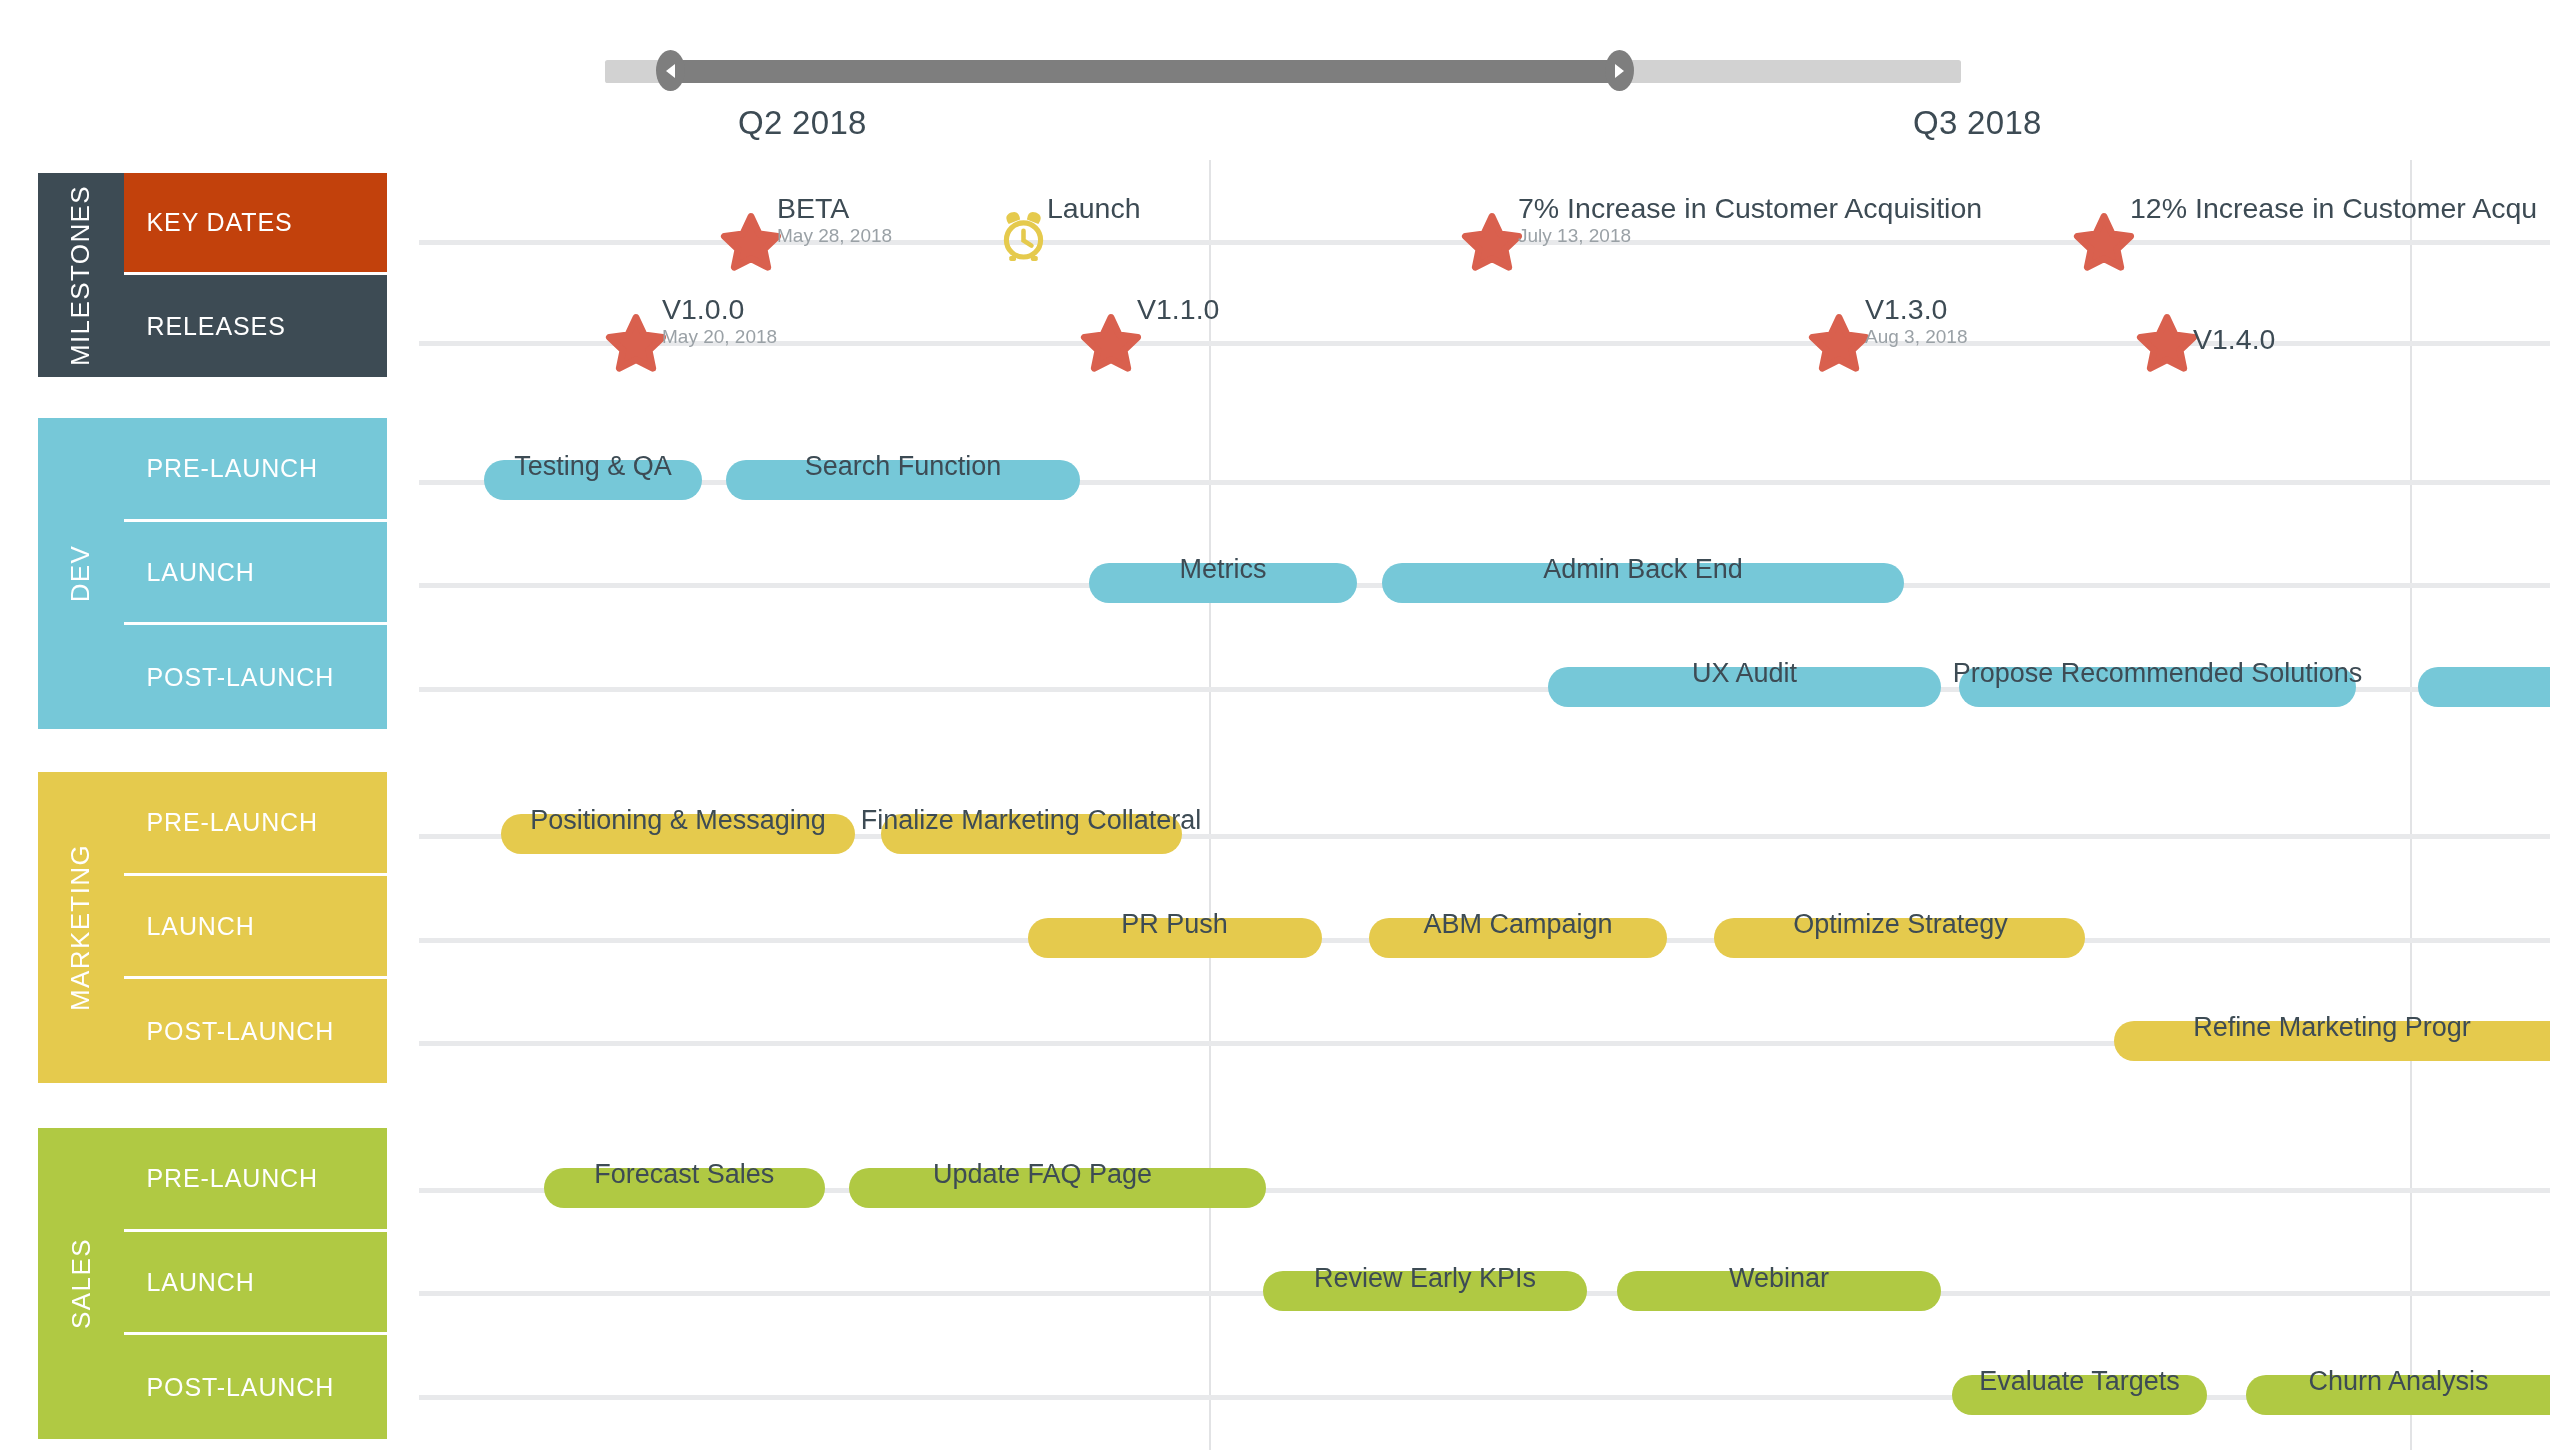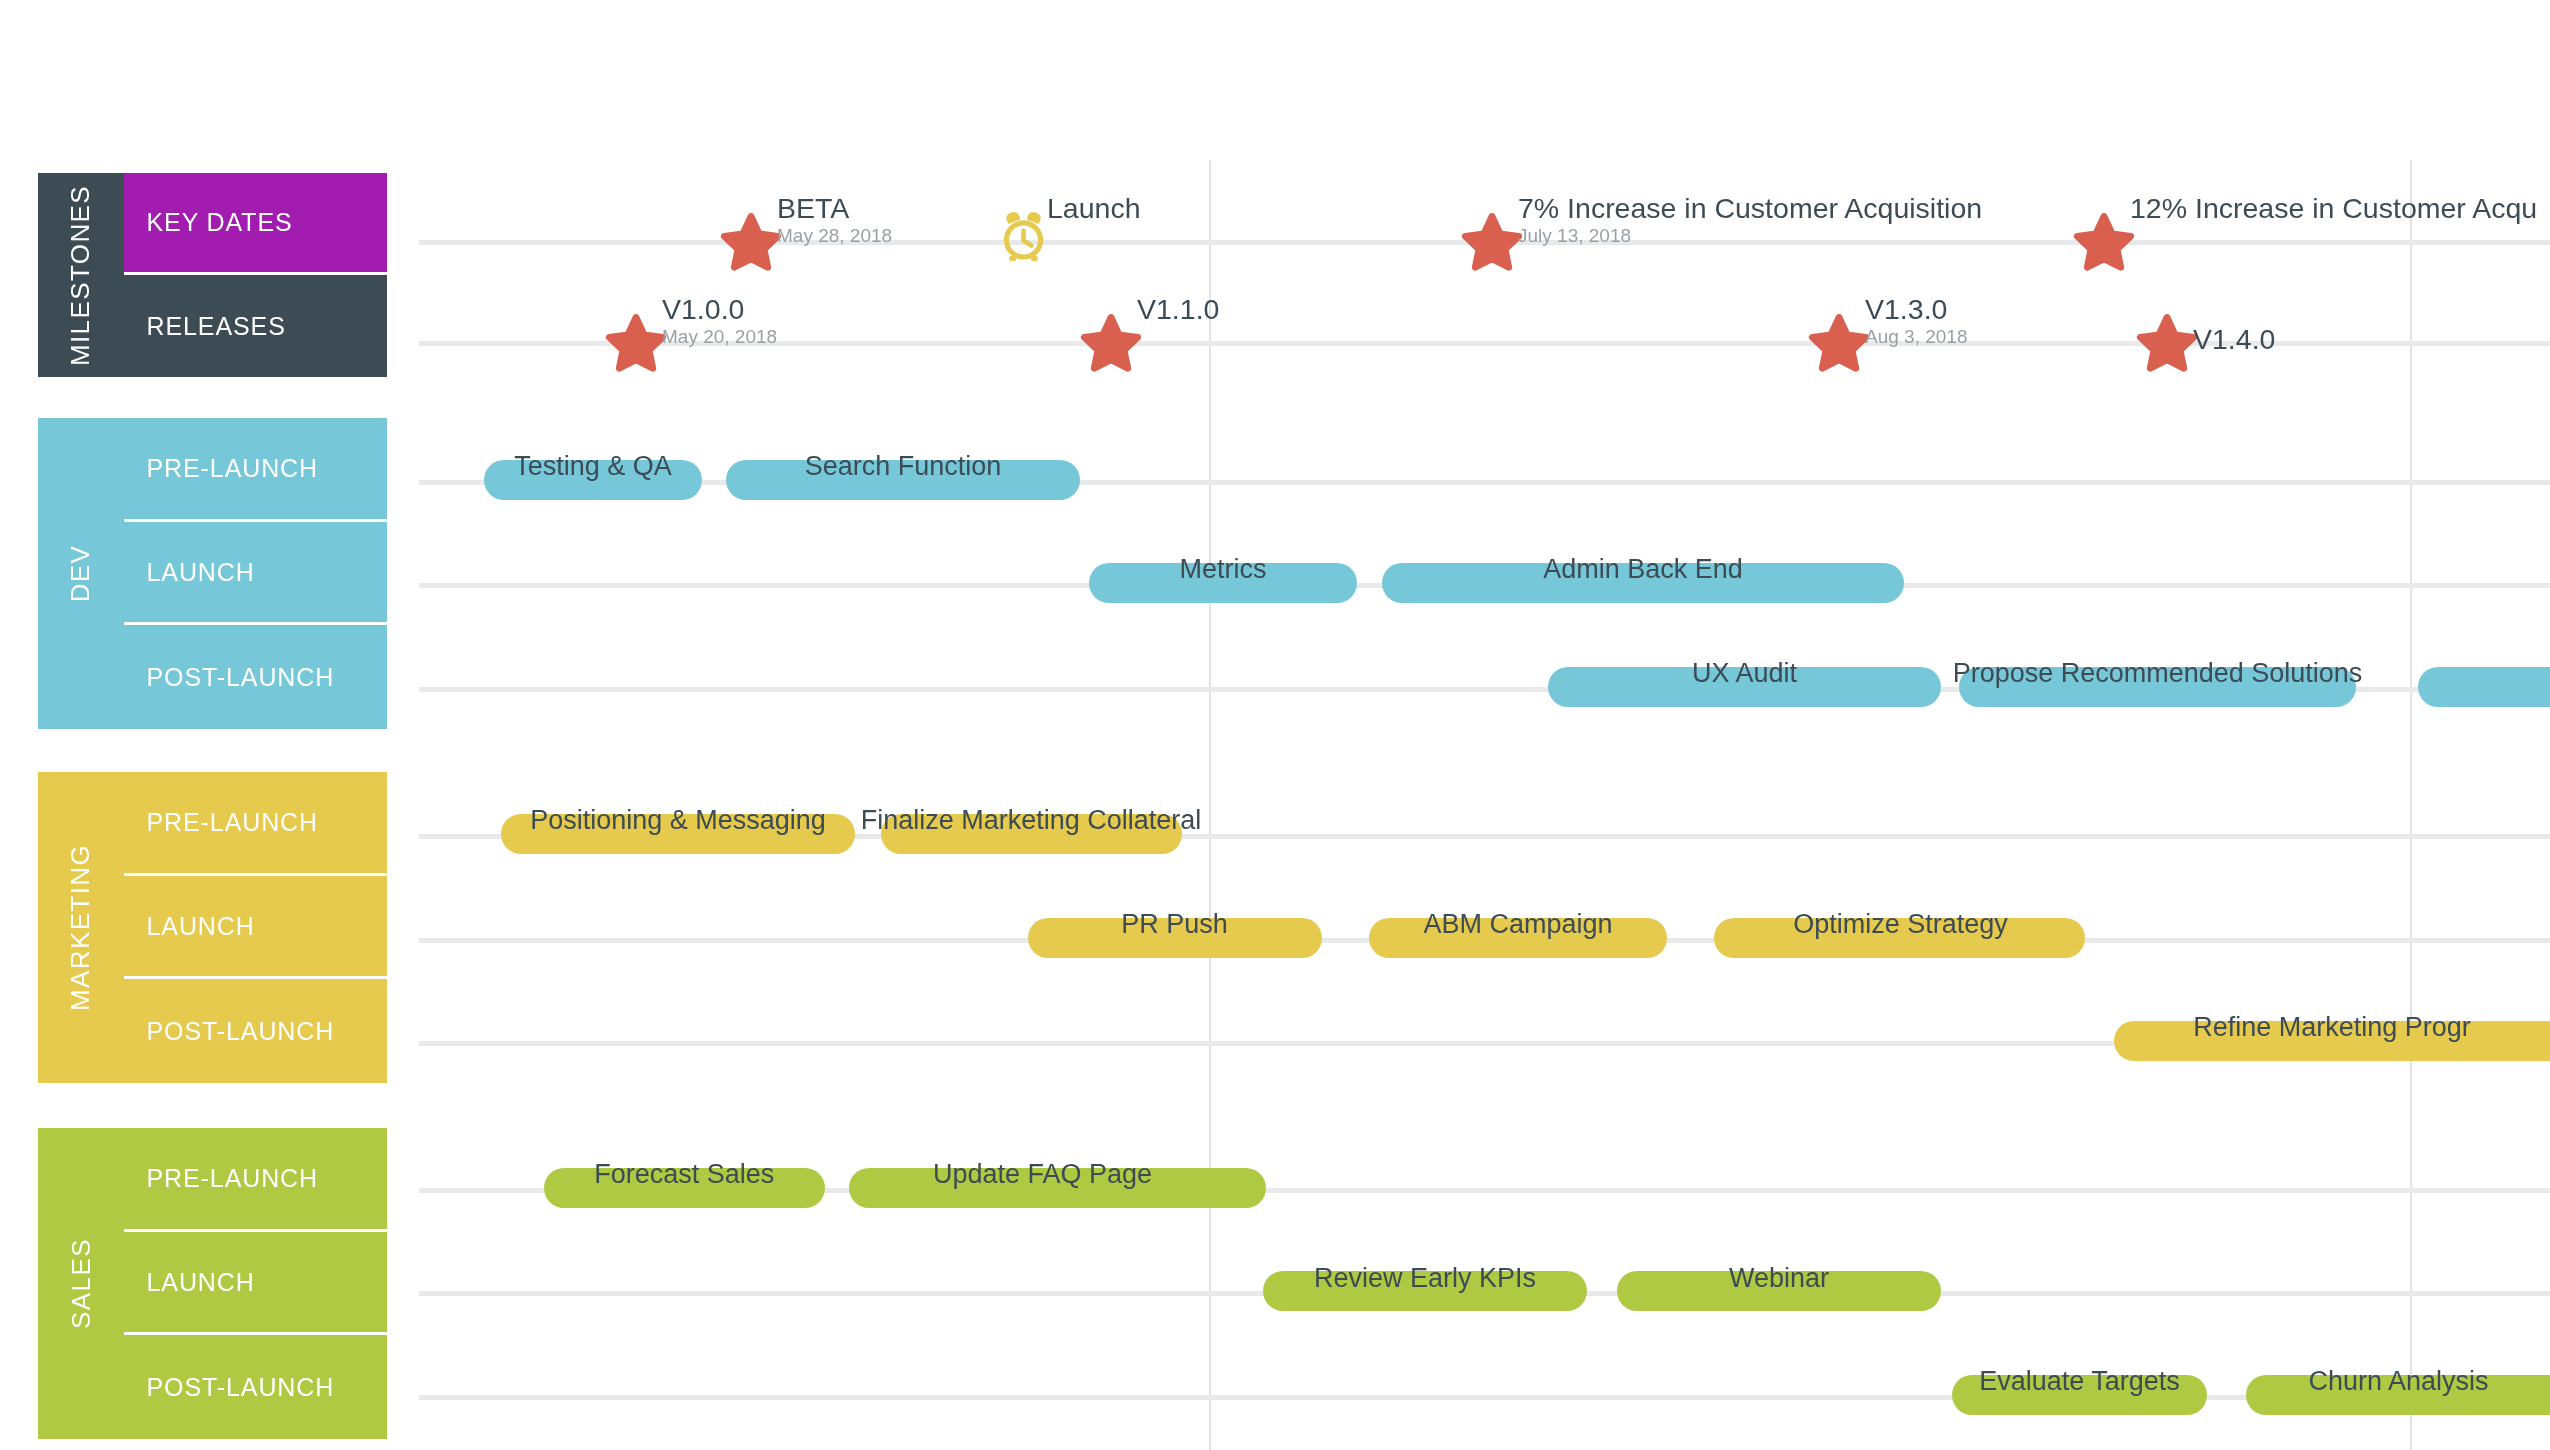--- a/index.html
+++ b/index.html
@@ -96,28 +96,40 @@
   .ms-date {
     position: absolute; font-size: 19px; color: #9aa1a6; white-space: nowrap;
   }
   .clock-svg { position: absolute; width: 57px; height: 57px; }
 </style>
 </head>
 <body>
 
 <div id="root">
 
+  <div class="slider-wrap">
+    <div class="slider-track"></div>
+    <div class="slider-fill"></div>
+    <div class="slider-handle left">
+      <span class="arrow"></span>
+    </div>
+    <div class="slider-handle right">
+      <span class="arrow"></span>
+    </div>
+    <div class="qlabel q2">Q2 2018</div>
+    <div class="qlabel q3">Q3 2018</div>
+  </div>
 
   <div id="groups-layer">
       <div class="grp" style="top: 173px; height: 204px;">
         <div class="grp-spine" style="background: rgb(61, 75, 84); height: 204px;">
           <span style="color: rgb(255, 255, 255);">MILESTONES</span>
         </div>
         <div class="grp-rows">
-          <div class="grp-row" style="background: #a21caf; color: rgb(255, 255, 255); height: 102px;">
+          <div class="grp-row" style="background: #c2410c; color: rgb(255, 255, 255); height: 102px;">
             <span>KEY DATES</span>
           </div>
           <div class="grp-row" style="background: rgb(61, 75, 84); color: rgb(255, 255, 255); height: 102px;">
             <span>RELEASES</span>
           </div>
         </div>
       </div>
       <div class="grp" style="top: 418px; height: 311px;">
         <div class="grp-spine" style="background: rgb(118, 200, 216); height: 311px;">
           <span style="color: rgb(255, 255, 255);">DEV</span>

